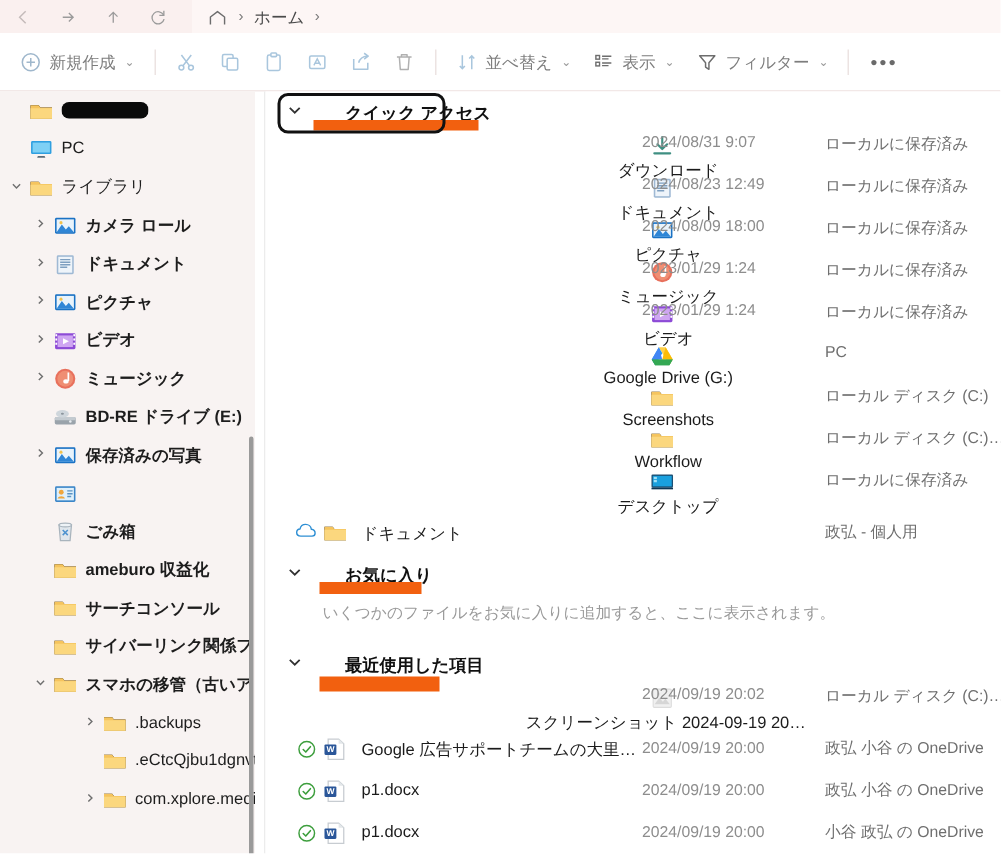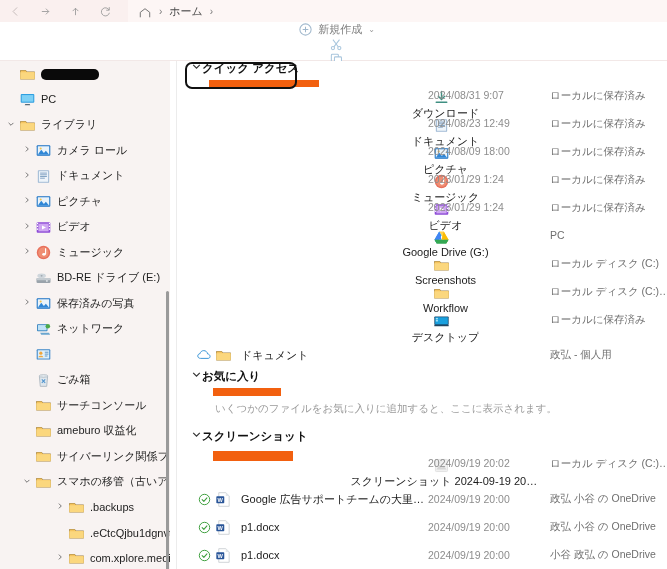--- a/index.html
+++ b/index.html
@@ -34,21 +34,20 @@
   .crumb { font-size: 11px; color: #4a4a4a; white-space: nowrap; }
   .crumb-sep { font-size: 10px; color: #7a7a7a; }
   .home-ico { display:inline-block; width: 14px; height: 12px; }
 
   
   .cmdbar {
     position: absolute; left: 0; top: 22px; width: 667px; height: 39px;
     background: #ffffff;
     display: flex; align-items: center; padding-left: 6px;
     border-bottom: 1px solid #f2e8e7;
-    flex-direction: column;
   }
   .cmd-item {
     height: 27px; border-radius: 4px;
     display: flex; align-items: center; gap: 5px;
     padding: 0 7px; white-space: nowrap;
   }
   .cmd-label { font-size: 11px; color: #7d7d7d; }
   .cmd-ico { width: 15px; height: 15px; display:block; }
   .cmd-chev { font-size: 8px; color: #9a9a9a; margin-left: 1px; }
   .cmd-sep { width: 1px; height: 17px; background: #ece3e2; margin: 0 6px; }
@@ -70,39 +69,39 @@
   .twisty.open { color: #6f6f6f; }
   .side-ico { width: 16px; min-width: 16px; height: 16px; margin-right: 6px; display:block; }
   .side-lab {
     font-size: 11px; color: #1d1d1d; white-space: nowrap;
     overflow: hidden; text-overflow: clip;
   }
   .redact-black {
     display:inline-block; height: 11px; width: 58px;
     background: #0a0a0a; border-radius: 5px; vertical-align: middle;
   }
-  .indent1 { padding-left: 19px; }
+  .indent1 { padding-left: 19px; font-weight: bold; }
   .indent2 { padding-left: 52px; }
   .side-scroll {
     position: absolute; left: 166px; top: 230px; width: 3px; height: 300px;
     background: #9a9a9a; border-radius: 2px;
   }
 
   
   .pane-div { position: absolute; left: 176px; top: 61px; width: 1px; height: 508px; background: #ececec; }
 
   
   .content {
     position: absolute; left: 177px; top: 61px; width: 490px; height: 508px;
     background: #ffffff; overflow: hidden;
   }
 
   .group-head {
     position: relative; height: 28px;
-    display: flex; padding-left: 14px; gap: 0;
+    display: flex; align-items: center; padding-left: 14px; gap: 28px;
   }
   .g-chev { font-size: 10px; color: #3a3a3a; }
   .g-title { font-size: 11.5px; color: #101010; font-weight: bold; white-space: nowrap; }
 
   .hl-box {
     position: absolute; border: 2px solid #111; border-radius: 7px;
     pointer-events: none;
   }
   .hl-bar { position: absolute; background: #f2600f; }
 
@@ -396,30 +395,20 @@
               <rect x="1.8" y="3.4" width="14.4" height="11.2" rx="1" fill="#1a72c4"></rect>
               <rect x="2.9" y="4.5" width="12.2" height="9" fill="#e9f3fb"></rect>
               <path d="M2.9 13.5 L6.6 8.2 L9.4 11.6 L11.5 9.3 L15.1 13.5 Z" fill="#2f86d6"></path>
               <circle cx="6" cy="6.8" r="1.1" fill="#f2c24b"></circle>
             </svg></span>
           <span class="side-lab">保存済みの写真</span>
         </div>
         <div class="side-row indent1">
           <span class="twisty"></span>
           <span class="side-ico"><svg width="17" height="17" viewBox="0 0 18 18">
-              <rect x="2.2" y="3.4" width="11" height="7.4" rx="0.8" fill="#2f7fbd"></rect>
-              <rect x="3.1" y="4.3" width="9.2" height="5.6" fill="#bfe2f7"></rect>
-              <path d="M5.4 12.4 H14.8 L16 14.6 H6.6 Z" fill="#6aa6cf"></path>
-              <circle cx="13.6" cy="5.6" r="2.4" fill="#4aa84a"></circle>
-            </svg></span>
-          <span class="side-lab">ネットワーク</span>
-        </div>
-        <div class="side-row indent1">
-          <span class="twisty"></span>
-          <span class="side-ico"><svg width="17" height="17" viewBox="0 0 18 18">
               <rect x="1.8" y="3.4" width="14.4" height="11" rx="1" fill="#3b86c8"></rect>
               <rect x="2.9" y="4.5" width="12.2" height="8.8" fill="#dff0fb"></rect>
               <circle cx="6.2" cy="7.6" r="1.7" fill="#f0a63c"></circle>
               <path d="M3.6 12 C4.3 9.9 8.1 9.9 8.8 12 Z" fill="#f0a63c"></path>
               <path d="M10.4 6.6 H14.2 M10.4 8.6 H14.2 M10.4 10.6 H13.2" stroke="#5b93c4" stroke-width="1"></path>
             </svg></span>
         </div>
         <div class="side-row indent1">
           <span class="twisty"></span>
           <span class="side-ico"><svg width="17" height="17" viewBox="0 0 18 18">
@@ -430,30 +419,30 @@
             </svg></span>
           <span class="side-lab">ごみ箱</span>
         </div>
         <div class="side-row indent1">
           <span class="twisty"></span>
           <span class="side-ico"><svg width="17" height="17" viewBox="0 0 18 18">
               <path d="M1.4 4.4 H7.2 L8.4 6 H16.6 V14 H1.4 Z" fill="#f6c champ"></path>
               <path d="M1.4 4.4 H7.2 L8.4 6 H16.6 V14 H1.4 Z" fill="#f5c45e"></path>
               <path d="M1.4 6.6 H16.6 V14 H1.4 Z" fill="#fbd77e"></path>
             </svg></span>
+          <span class="side-lab">ameburo 収益化</span>
+        </div>
+        <div class="side-row indent1">
+          <span class="twisty"></span>
+          <span class="side-ico"><svg width="17" height="17" viewBox="0 0 18 18">
+              <path d="M1.4 4.4 H7.2 L8.4 6 H16.6 V14 H1.4 Z" fill="#f6c champ"></path>
+              <path d="M1.4 4.4 H7.2 L8.4 6 H16.6 V14 H1.4 Z" fill="#f5c45e"></path>
+              <path d="M1.4 6.6 H16.6 V14 H1.4 Z" fill="#fbd77e"></path>
+            </svg></span>
           <span class="side-lab">サーチコンソール</span>
-        </div>
-        <div class="side-row indent1">
-          <span class="twisty"></span>
-          <span class="side-ico"><svg width="17" height="17" viewBox="0 0 18 18">
-              <path d="M1.4 4.4 H7.2 L8.4 6 H16.6 V14 H1.4 Z" fill="#f6c champ"></path>
-              <path d="M1.4 4.4 H7.2 L8.4 6 H16.6 V14 H1.4 Z" fill="#f5c45e"></path>
-              <path d="M1.4 6.6 H16.6 V14 H1.4 Z" fill="#fbd77e"></path>
-            </svg></span>
-          <span class="side-lab">ameburo 収益化</span>
         </div>
         <div class="side-row indent1">
           <span class="twisty"></span>
           <span class="side-ico"><svg width="17" height="17" viewBox="0 0 18 18">
               <path d="M1.4 4.4 H7.2 L8.4 6 H16.6 V14 H1.4 Z" fill="#f6c champ"></path>
               <path d="M1.4 4.4 H7.2 L8.4 6 H16.6 V14 H1.4 Z" fill="#f5c45e"></path>
               <path d="M1.4 6.6 H16.6 V14 H1.4 Z" fill="#fbd77e"></path>
             </svg></span>
           <span class="side-lab">サイバーリンク関係フォルダー4</span>
         </div>
@@ -631,21 +620,21 @@
             </svg></span>
           <span class="g-title">お気に入り</span>
           <div class="hl-bar" style="background: rgb(242, 96, 15); left: 36px; top: 19px; width: 68px; height: 8px;"></div>
         </div>
         <div class="empty-note">いくつかのファイルをお気に入りに追加すると、ここに表示されます。</div>
         <div class="spacer8"></div>
         <div class="group-head">
           <span class="g-chev"><svg width="11" height="11" viewBox="0 0 12 12">
               <path d="M2.4 4.2 L6 7.8 L9.6 4.2" fill="none" stroke="#333" stroke-width="1.3"></path>
             </svg></span>
-          <span class="g-title">スクリーンショット</span>
+          <span class="g-title">最近使用した項目</span>
           <div class="hl-bar" style="background: rgb(242, 96, 15); left: 36px; top: 22px; width: 80px; height: 10px;"></div>
         </div>
         <div class="row indent-row">
           <span class="row-check"></span>
           <span class="row-ico"><svg width="17" height="17" viewBox="0 0 18 18">
               <rect x="2.6" y="2.6" width="12.8" height="12.8" rx="0.8" fill="#f0f0f0" stroke="#dcdcdc" stroke-width="0.8"></rect>
               <path d="M3.6 13.2 L7 8.6 L9.4 11.4 L11.2 9.4 L14.4 13.2 Z" fill="#d6d6d6"></path>
               <circle cx="6.4" cy="6" r="1.2" fill="#e2e2e2"></circle>
             </svg></span>
           <span class="row-name">スクリーンショット 2024-09-19 20022...</span>

